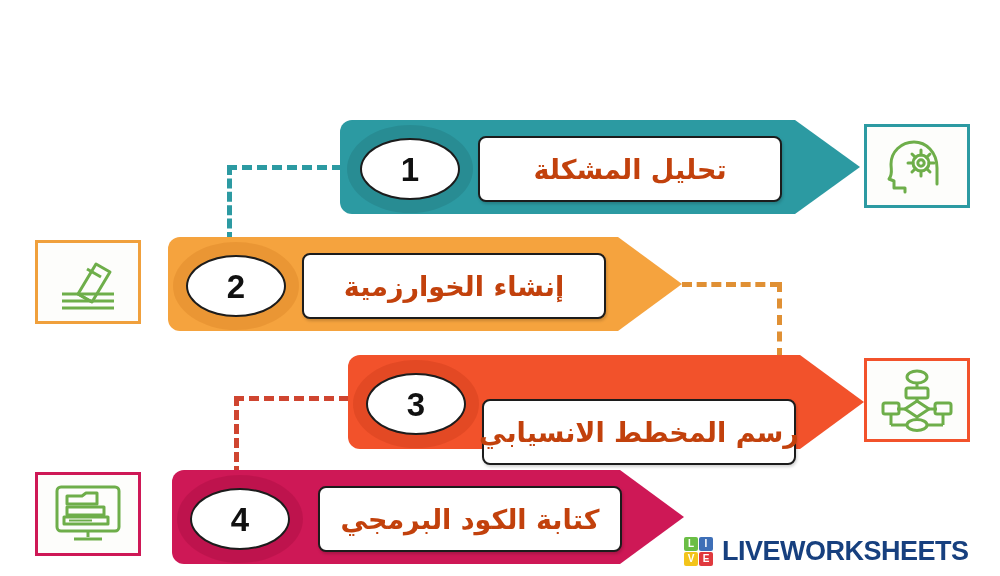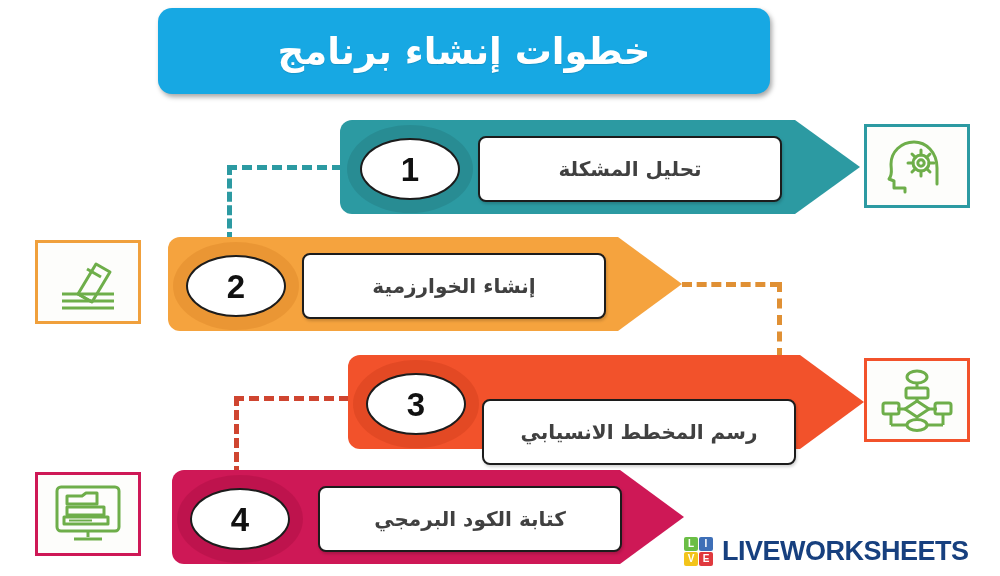--- a/index.html
+++ b/index.html
@@ -58,21 +58,21 @@
     font-family:"Liberation Sans","DejaVu Sans",sans-serif;
     line-height:1;
   }
   .label-box{
     position:absolute;top:16px;height:62px;
     background:#ffffff;border:2px solid #1c1c1c;border-radius:8px;
     display:flex;align-items:center;justify-content:center;
     box-shadow:1px 2px 3px rgba(0,0,0,.18);
   }
   .label-text{
-    direction:rtl;color:#404040;font-weight:bold;font-size:20px;
+    direction:rtl;color:#c2410c;font-weight:bold;font-size:27px;
     font-family:"DejaVu Sans","Liberation Sans",sans-serif;
     white-space:nowrap;
   }
 
   
   .icon-card{
     position:absolute;width:106px;height:84px;
     background:#fdfdfb;border:3px solid #888;
     display:flex;align-items:center;justify-content:center;
     box-sizing:border-box;
@@ -98,23 +98,20 @@
     color:#17407F;font-weight:bold;font-size:27px;letter-spacing:-0.5px;
     font-family:"Liberation Sans","DejaVu Sans",sans-serif;
     margin-left:6px;
   }
 </style>
 </head>
 <body>
 
 <div id="stage">
 
-  <div class="title-box">
-    <span class="title-text">خطوات إنشاء برنامج</span>
-  </div>
 
   <div class="conn conn-h" style="left:227px;top:165px;width:115px;border-top-color:#2C9AA2;"></div>
   <div class="conn conn-v" style="left:227px;top:165px;height:77px;border-left-color:#2C9AA2;"></div>
 
   <div class="conn conn-h" style="left:682px;top:282px;width:98px;border-top-color:#E09034;"></div>
   <div class="conn conn-v" style="left:777px;top:282px;height:76px;border-left-color:#E09034;"></div>
 
   <div class="conn conn-h" style="left:234px;top:396px;width:115px;border-top-color:#CF4530;"></div>
   <div class="conn conn-v" style="left:234px;top:396px;height:80px;border-left-color:#CF4530;"></div>
 

